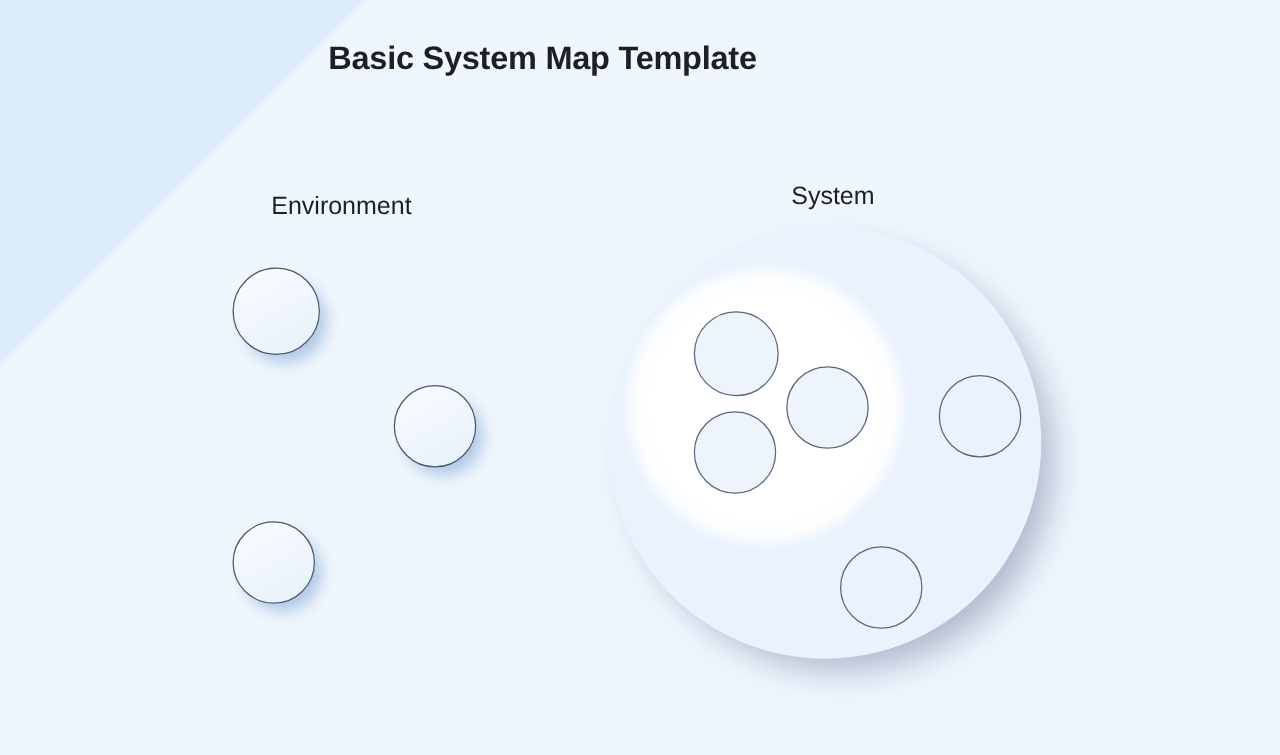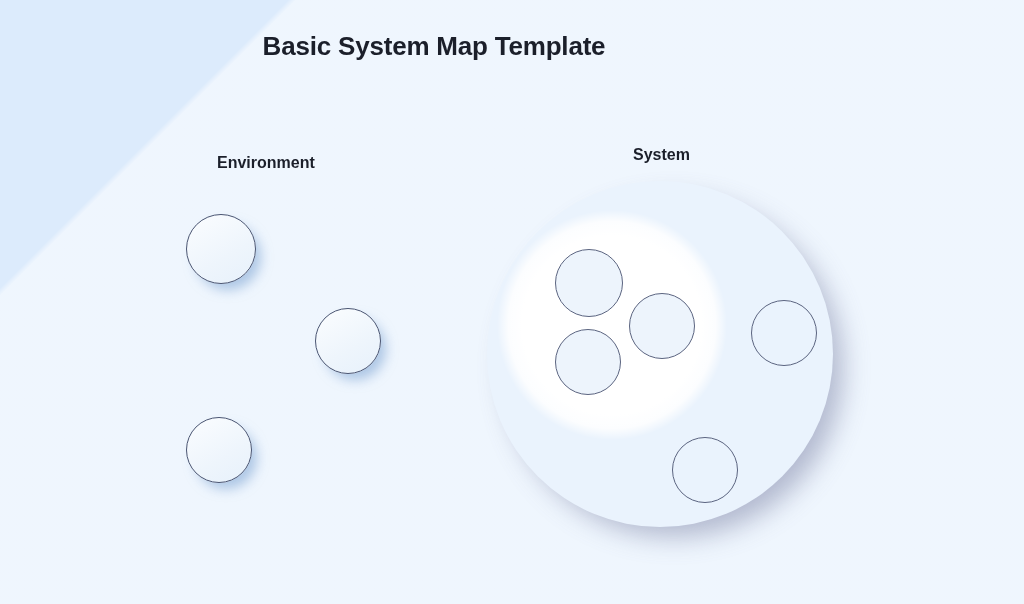--- a/index.html
+++ b/index.html
@@ -51,22 +51,22 @@
     text-align: center;
     font-size: 26px;
     font-weight: 700;
     letter-spacing: -0.2px;
     color: #1b1f2a;
   }
 
   
   .section-label {
     position: absolute;
-    font-size: 16px;
-    font-weight: 700;
+    font-size: 20px;
+    font-weight: 400;
     color: #1b1f2a;
     white-space: nowrap;
   }
   #label-environment { left: 217px; top: 154px; }
   #label-system      { left: 633px; top: 146px; }
 
   
   .system-circle {
     position: absolute;
     left: 487px;

